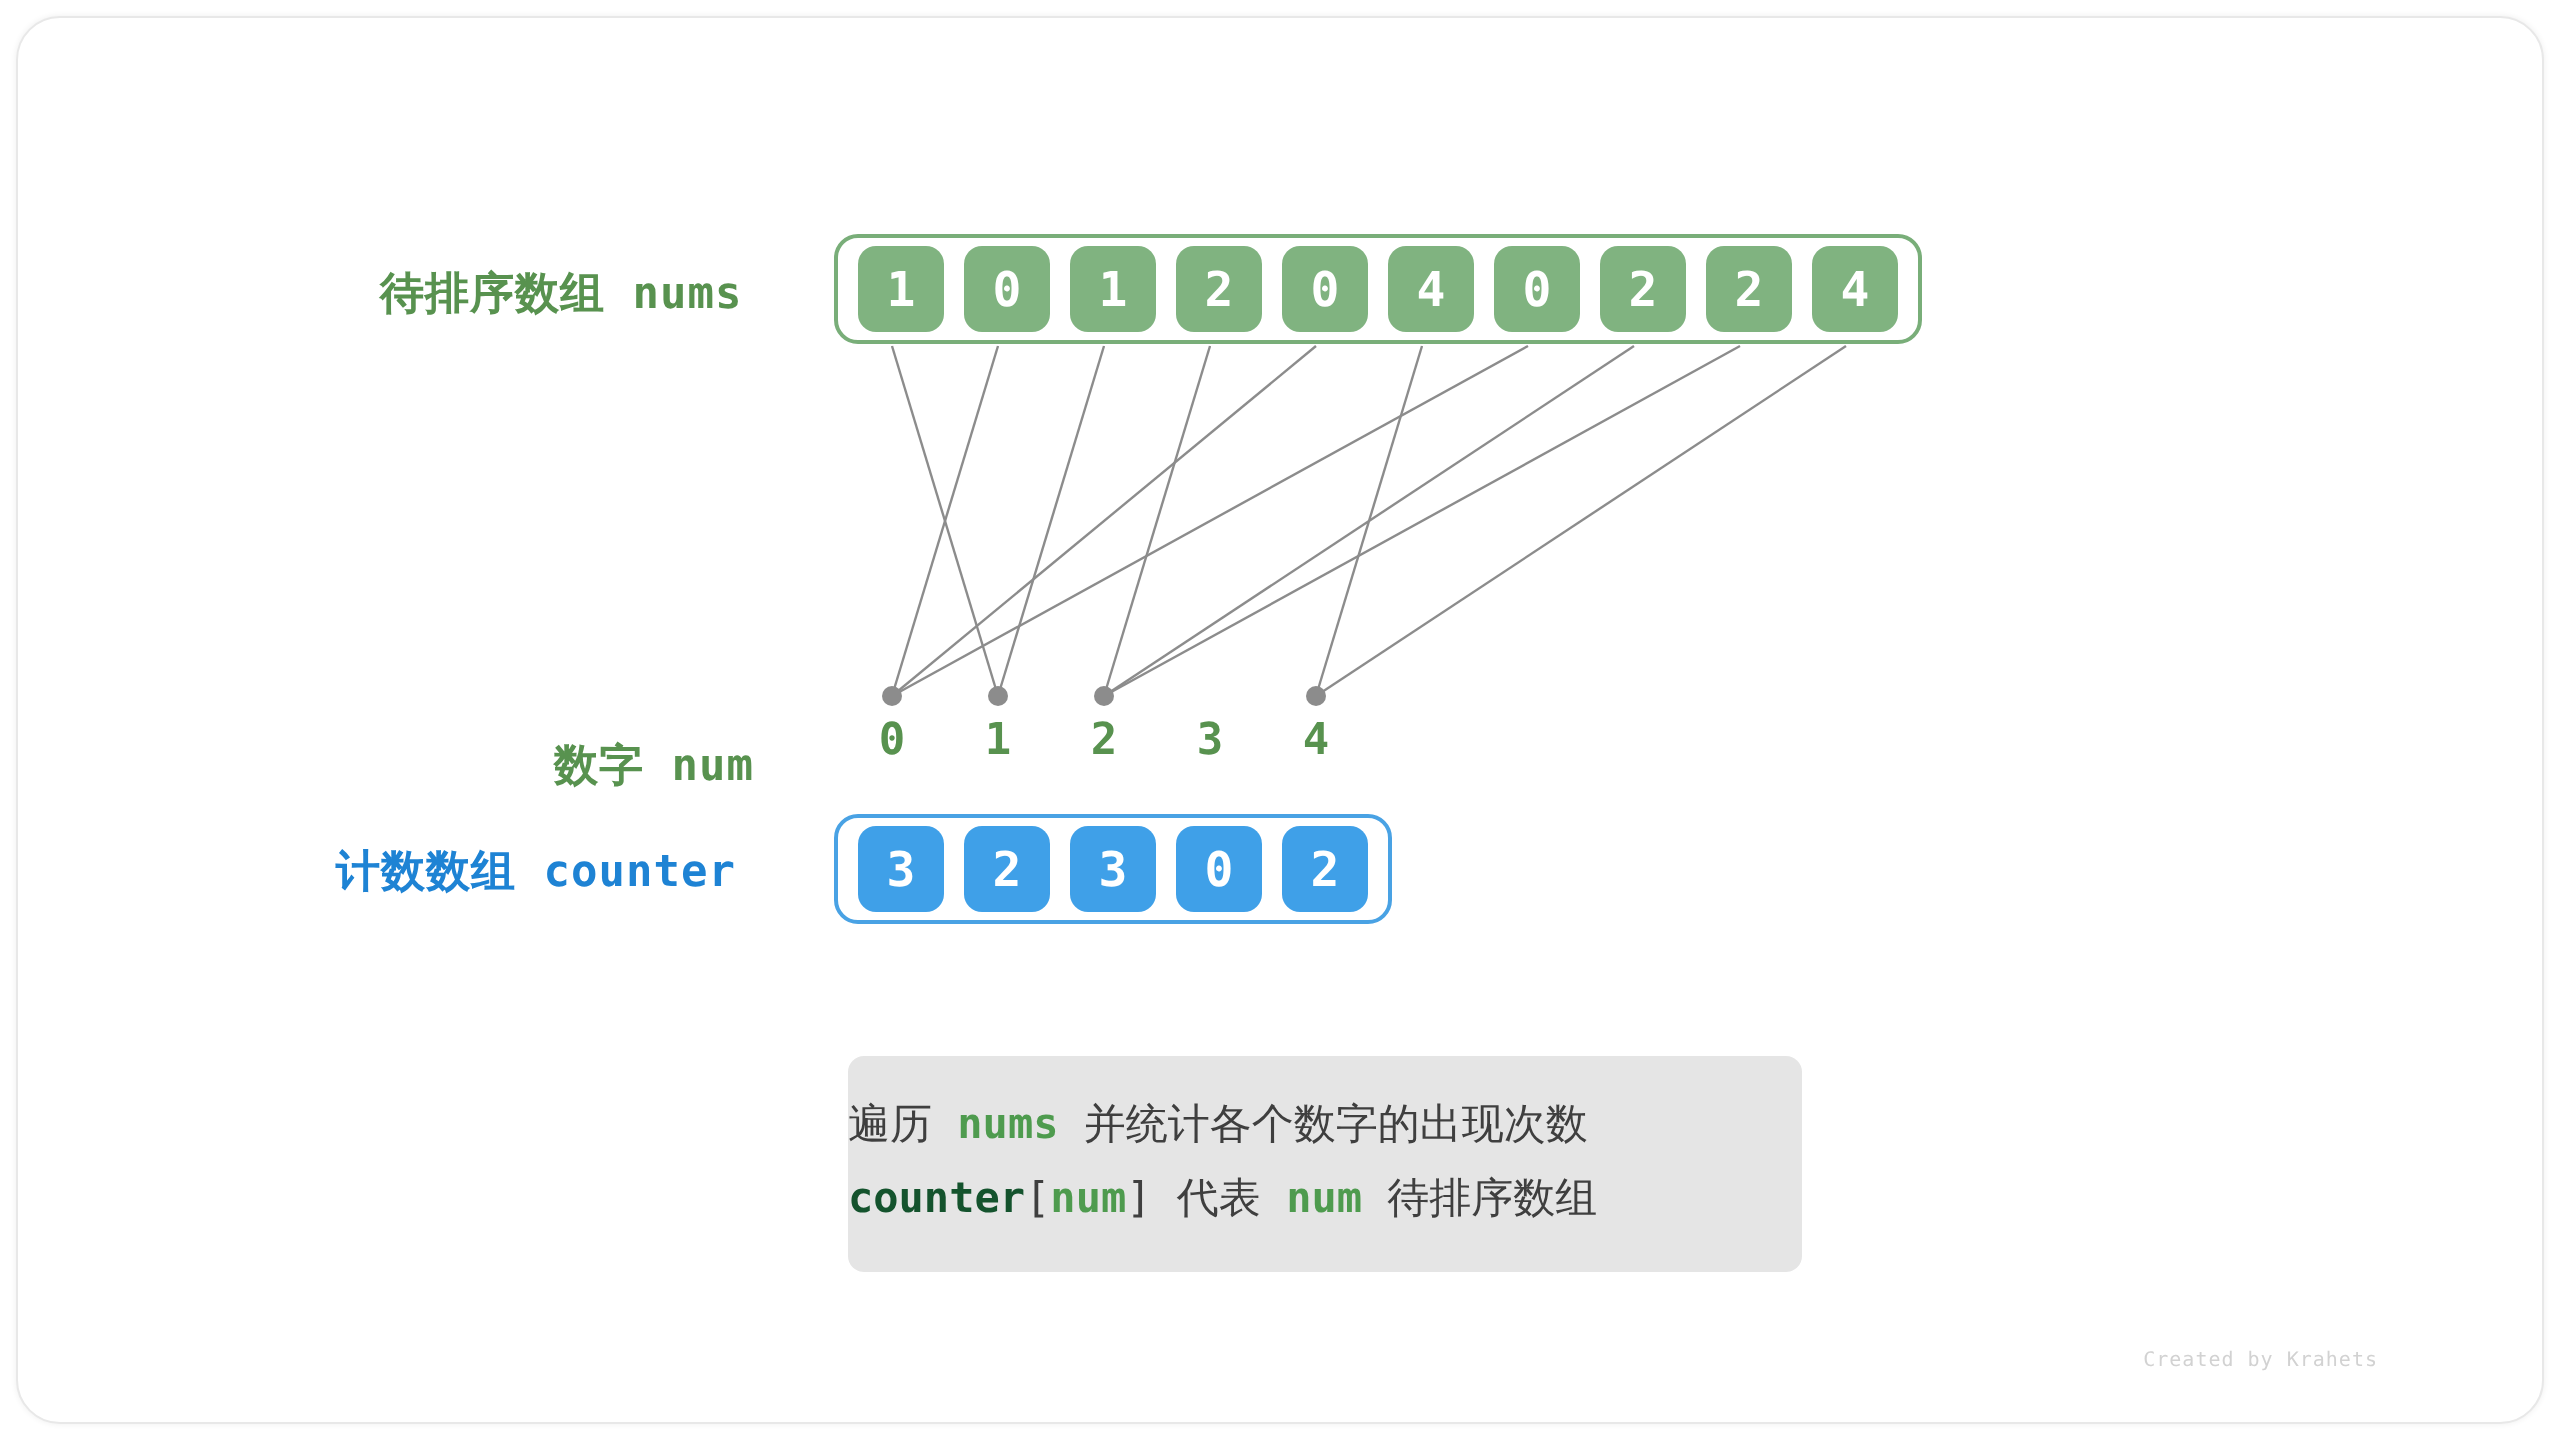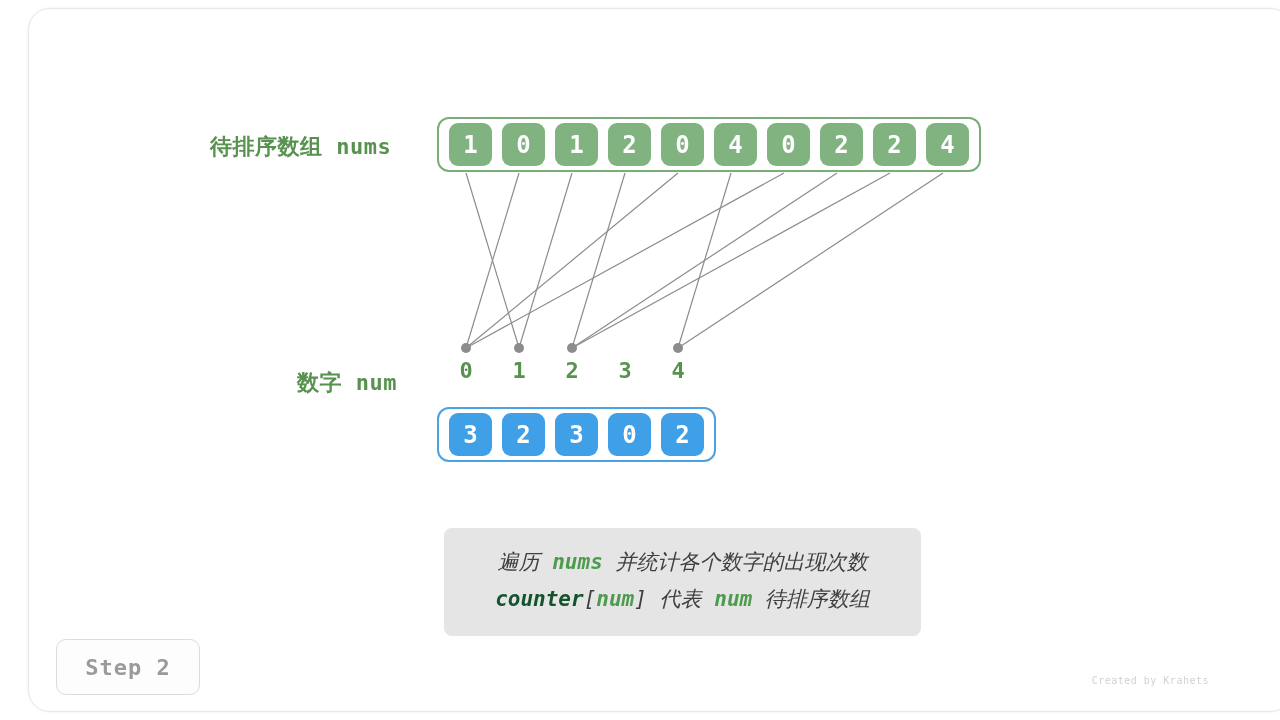--- a/index.html
+++ b/index.html
@@ -12,21 +12,20 @@
     height: 720px;
     font-family: "DejaVu Sans Mono", "Liberation Mono", monospace;
     overflow: hidden;
   }
 
   #canvas {
     position: relative;
     width: 1211px;
     height: 720px;
     background: #ffffff;
-    margin-left: 20px;
   }
 
   
   .card-frame {
     position: absolute;
     left: 8px;
     top: 8px;
     width: 1264px;
     height: 704px;
     background: #ffffff;
@@ -111,22 +110,21 @@
   
   #caption-box {
     position: absolute;
     left: 424px;
     top: 528px;
     width: 477px;
     padding: 16px 0 18px 0;
     background: #e5e5e5;
     border-radius: 8px;
     box-sizing: border-box;
-    text-align: center;
-    font-style: italic;
+    text-align: left;
   }
   .caption-line {
     font-size: 21px;
     line-height: 37px;
     color: #3f3f3f;
     white-space: nowrap;
   }
   .cap-green { color: #4E9B4E; font-weight: bold; }
   .cap-blue  { color: #14532d; font-weight: bold; }
   .cap-plain { color: #3f3f3f; }
@@ -195,20 +193,21 @@
       <div class="cell green">0</div>
       <div class="cell green">4</div>
       <div class="cell green">0</div>
       <div class="cell green">2</div>
       <div class="cell green">2</div>
       <div class="cell green">4</div>
     </div>
 
   <div class="row-label label-green" id="num-label">数字 num</div>
 
+  <div class="row-label label-blue" id="counter-label">计数数组 counter</div>
 
   <div class="array-box blue" id="counter-array">
       <div class="cell blue">3</div>
       <div class="cell blue">2</div>
       <div class="cell blue">3</div>
       <div class="cell blue">0</div>
       <div class="cell blue">2</div>
     </div>
 
   <div id="caption-box">
@@ -218,21 +217,20 @@
       <span class="cap-plain">并统计各个数字的出现次数</span>
     </div>
     <div class="caption-line">
       <span class="cap-blue">counter</span><span class="cap-plain">[</span><span class="cap-green">num</span><span class="cap-plain">]</span>
       <span class="cap-plain">代表</span>
       <span class="cap-green">num</span>
       <span class="cap-plain">待排序数组</span>
     </div>
   </div>
 
-  <div id="step-badge">Step 2</div>
 
   <div id="footer-credit">Created by Krahets</div>
 
 <div class="num-tick" style="left: 424px;">0</div>
     <div class="num-tick" style="left: 477px;">1</div>
     <div class="num-tick" style="left: 530px;">2</div>
     <div class="num-tick" style="left: 583px;">3</div>
     <div class="num-tick" style="left: 636px;">4</div>
   </div>
 

